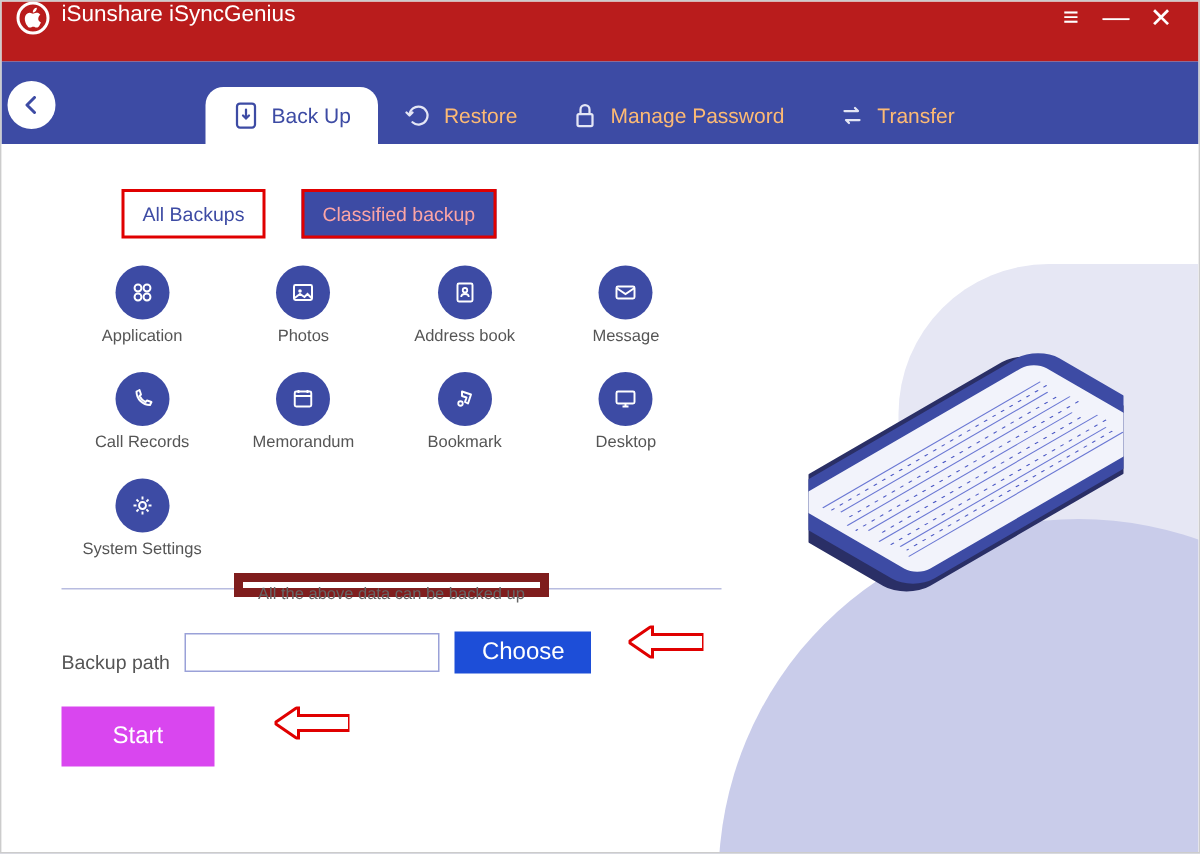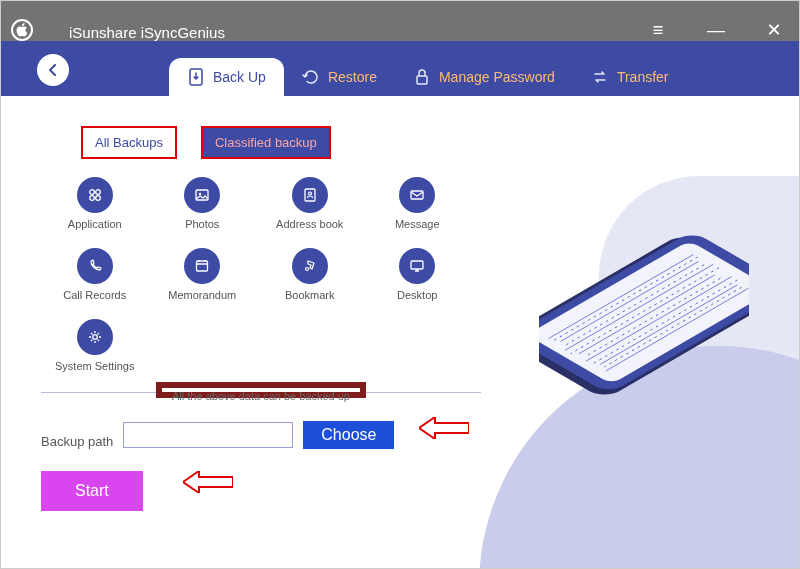--- a/index.html
+++ b/index.html
@@ -1,27 +1,27 @@
 <!DOCTYPE html>
 <html><head>
 <meta charset="utf-8">
 <style>
 * { margin: 0; padding: 0; box-sizing: border-box; font-family: "Segoe UI", Arial, sans-serif; }
 body { width: 800px; height: 569px; overflow: hidden; background: #fff; border: 1px solid #ccc; }
 
 
-.titlebar { height: 40px; background: #737373; display: flex; align-items: flex-end; padding: 0 10px; color: #fff; gap: 28px; }
+.titlebar { height: 40px; background: #b91c1c; display: flex; align-items: flex-start; padding: 0 10px; color: #fff; }
 .titlebar .logo { width: 22px; height: 22px; border: 2px solid #fff; border-radius: 50%; display: flex; align-items: center; justify-content: center; margin-right: 8px; }
 .titlebar .logo svg { width: 12px; height: 14px; }
 .titlebar .title { font-size: 15px; font-weight: 500; flex: 0 0 auto; }
 .titlebar .spacer { flex: 1; }
 .titlebar .winbtn { width: 30px; text-align: center; font-size: 18px; cursor: pointer; }
 
 
-.navbar { height: 55px; background: #3d4ba4; display: flex; align-items: flex-end; padding: 0 36px; text-align: right; }
+.navbar { height: 55px; background: #3d4ba4; display: flex; align-items: flex-end; padding: 0 4px; text-align: right; }
 .backbtn { width: 32px; height: 32px; background: #fff; border-radius: 50%; color: #3d4ba4; display: flex; align-items: center; justify-content: center; margin-bottom: 10px; margin-right: 100px; cursor: pointer; font-size: 18px; }
 .navtab { display: flex; align-items: center; color: #fdba74; padding: 10px 18px; font-size: 14px; cursor: pointer; gap: 8px; }
 .navtab.active { background: #fff; color: #3d4ba4; border-radius: 12px 12px 0 0; }
 .navtab .ticon { width: 18px; height: 18px; display: inline-flex; align-items: center; justify-content: center; }
 
 
 .main { position: relative; height: 474px; background: #fff; overflow: hidden; }
 .bgcircle { position: absolute; width: 480px; height: 480px; background: #c9ccea; border-radius: 50%; right: -160px; top: 250px; }
 .bgcircle2 { position: absolute; width: 200px; height: 200px; background: #e6e7f4; border-radius: 100px 0 0 0; right: 0; top: 80px; }
 

